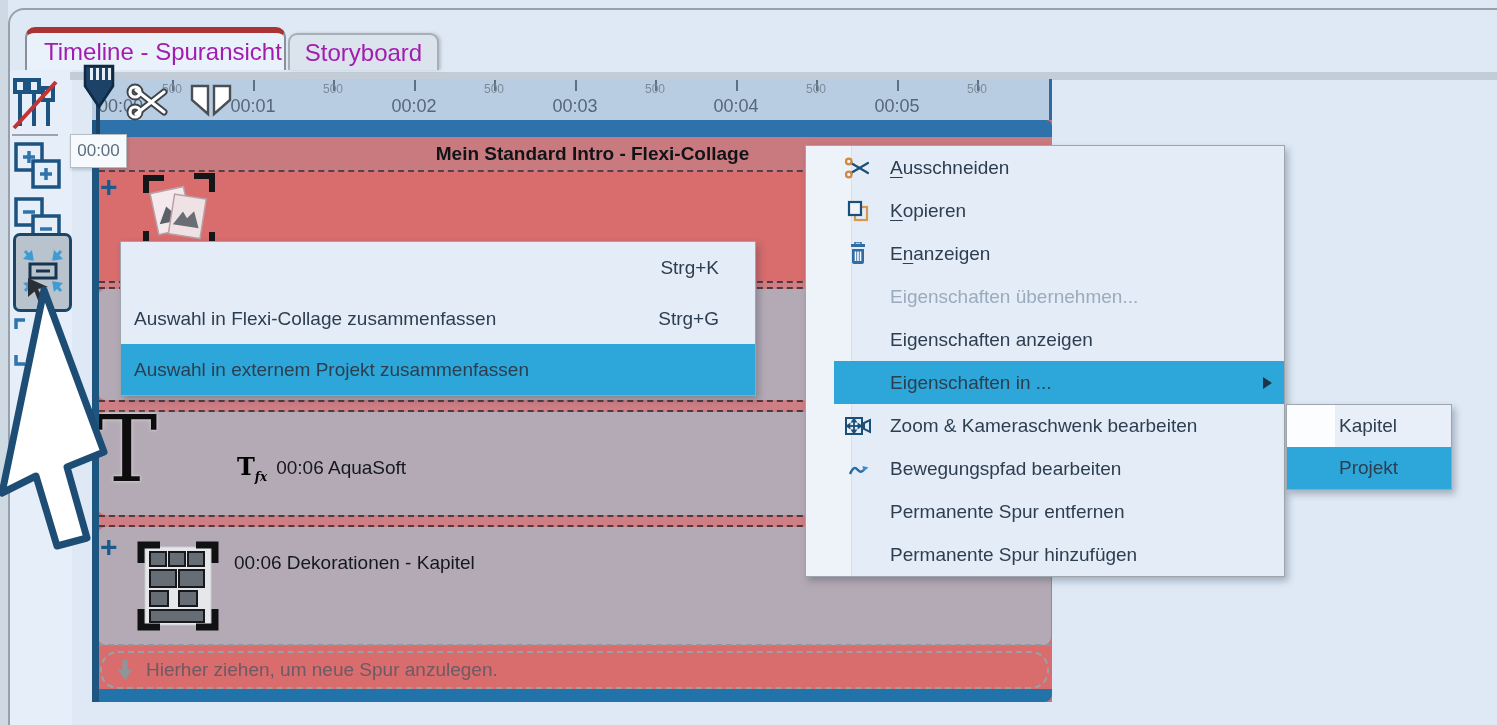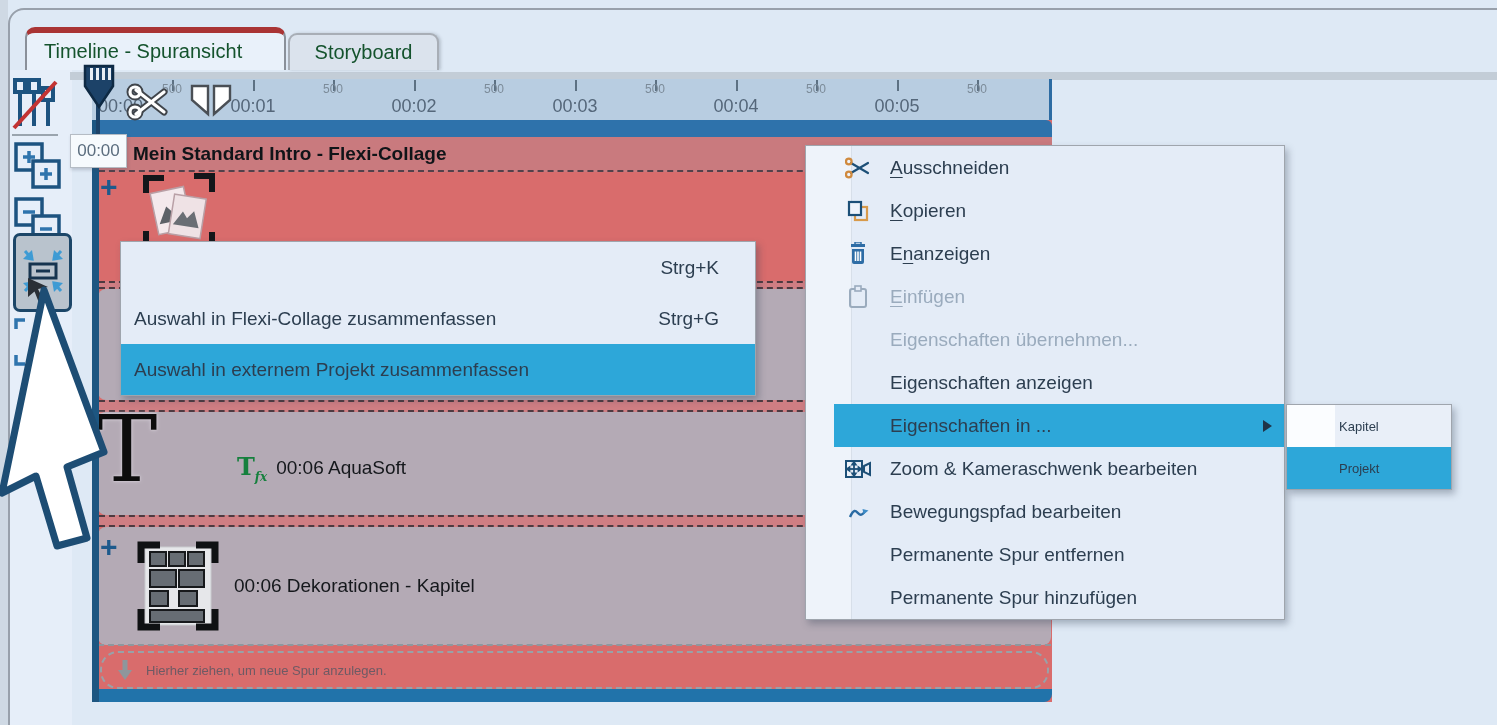--- a/index.html
+++ b/index.html
@@ -8,21 +8,21 @@
     background:#dee9f5;font-family:"Liberation Sans",sans-serif;color:#23313f;}
   .abs{position:absolute;}
 
   
   .frame{position:absolute;left:8px;top:8px;right:-30px;bottom:-30px;
     border:2px solid #98a0ab;border-radius:16px;pointer-events:none;}
   .edge-strip{position:absolute;left:0;top:0;width:8px;height:725px;background:#cfd9e4;}
   .toolbar-col{position:absolute;left:10px;top:70px;width:62px;height:655px;background:#e6eef9;}
 
   
-  .tab{position:absolute;display:flex;align-items:center;font-size:20px;color:#14532d;}
+  .tab{position:absolute;display:flex;align-items:center;font-size:24px;color:#a21caf;}
   .tab-active{left:25px;top:27px;width:261px;height:43px;background:#e9f1fa;
     border:2px solid #8a9099;border-bottom:none;border-top:6px solid #a93434;
     border-radius:10px 10px 0 0;padding-left:17px;z-index:3;}
   .tab-idle{left:288px;top:33px;width:151px;height:37px;background:#dbe3ed;
     border:2px solid #a8aeb6;border-bottom:none;border-radius:9px 9px 0 0;
     justify-content:center;z-index:2;box-shadow:2px 0 3px rgba(80,90,105,.25);}
 
   .top-strip{position:absolute;left:70px;top:72px;width:1427px;height:8px;background:#c3cdd7;}
 
   
@@ -34,33 +34,33 @@
   .half-label{position:absolute;top:3px;width:40px;text-align:center;
     font-size:12px;color:#7c8b99;}
 
   
   .container-bg{position:absolute;left:92px;top:120px;width:960px;height:582px;background:#d96c6c;}
   .bar-top{position:absolute;left:92px;top:120px;width:960px;height:17px;background:#2e72ab;border-radius:0 6px 0 0;}
   .bar-bottom{position:absolute;left:92px;top:689px;width:960px;height:13px;background:#2173aa;border-radius:0 0 8px 8px;}
   .border-left{position:absolute;left:92px;top:120px;width:7px;height:582px;background:#1d5681;}
   .track-header{position:absolute;left:99px;top:137px;width:953px;height:35px;background:#c97a7e;
     border-bottom:2px dashed #53414a;display:flex;align-items:center;padding-left:34px;
-    font-size:19px;font-weight:bold;color:#101418;}
+    font-size:19px;font-weight:bold;color:#101418;justify-content:center;}
   .sep{position:absolute;left:99px;width:953px;background:#cf7e83;
     border-top:2px dashed #4e3a40;border-bottom:2px dashed #4e3a40;}
   .gray-box{position:absolute;left:98px;width:953px;background:#b4aab5;border-radius:8px;}
   .item-label{font-size:19px;color:#15181c;}
   .plus-badge{position:absolute;font-size:30px;font-weight:900;color:#1d5a8c;line-height:1;}
   .drop-zone{position:absolute;left:100px;top:651px;width:949px;height:38px;
     border:2px dashed #99a1a8;border-radius:18px;display:flex;align-items:center;
-    padding-left:14px;font-size:13px;color:#6e5a64;}
+    padding-left:14px;font-size:19px;color:#6e5a64;}
   .drop-dash{position:absolute;left:98px;top:644px;width:953px;height:0;border-top:2px dashed #8f979e;}
   .t-glyph{position:absolute;left:96px;top:404px;font-family:"DejaVu Serif","Liberation Serif",serif;
     font-size:92px;line-height:1;color:#0d0d0d;text-shadow:0 0 4px #cfc8d2,0 0 2px #e6e0e8;}
-  .tfx{color:#15803d;font-family:"DejaVu Serif","Liberation Serif",serif;font-weight:bold;
+  .tfx{color:#000000;font-family:"DejaVu Serif","Liberation Serif",serif;font-weight:bold;
     font-size:24px;margin-right:9px;}
   .tfx sub{font-size:12px;font-style:italic;}
 
   
   .playhead-stem{position:absolute;left:96px;top:104px;width:4px;height:33px;background:#1c4268;z-index:5;}
   .tooltip{position:absolute;left:70px;top:134px;width:57px;height:34px;background:#f6fafd;
     border:1px solid #b5bcc4;display:flex;align-items:center;justify-content:center;
     font-size:17px;color:#5c6e7f;z-index:6;box-shadow:1px 2px 3px rgba(70,80,95,.25);}
 
   
@@ -81,21 +81,21 @@
     padding-left:56px;font-size:19px;color:#2c3e50;}
   .rmi .mi-icon{position:absolute;left:10px;top:50%;transform:translateY(-50%);width:28px;height:28px;
     display:flex;align-items:center;justify-content:center;}
   .hl{background:#2da7d9;}
   .disabled{color:#9aabbd;}
   .arrow-right{position:absolute;right:12px;top:50%;transform:translateY(-50%);
     width:0;height:0;border-left:9px solid #203448;border-top:6px solid transparent;
     border-bottom:6px solid transparent;}
   .submenu{left:1286px;top:404px;width:166px;z-index:8;}
   .smi{position:relative;display:flex;align-items:center;height:42px;
-    padding-left:52px;font-size:13px;color:#2c3e50;}
+    padding-left:52px;font-size:19px;color:#2c3e50;}
   .sgutter{position:absolute;left:0;top:0;width:48px;height:42px;background:#fbfdff;}
   u{text-decoration-thickness:1px;text-underline-offset:3px;}
 
   .cursor-layer{z-index:10;pointer-events:none;}
 </style>
 </head>
 <body>
 
 <div id="canvas">
 
@@ -208,21 +208,21 @@
         <rect x="43" y="51" width="18" height="15"></rect>
       <rect x="14" y="70" width="54" height="12"></rect>
     </g>
     <g stroke="#0f1113" stroke-width="7" fill="none">
       <path d="M5 23 V5 H24"></path>
         <path d="M60 5 H79 V23"></path>
       <path d="M5 69 V87 H24"></path>
         <path d="M60 87 H79 V69"></path>
     </g>
   </svg>
-  <div class="abs item-label" style="left:234px;top:575px">00:06 Dekorationen - Kapitel</div>
+  <div class="abs item-label" style="left:234px;top:552px">00:06 Dekorationen - Kapitel</div>
 
   <div class="drop-dash"></div>
   <div class="drop-zone">
     <svg width="18" height="24" viewBox="0 0 18 24" style="margin-right:12px">
       <line x1="9" y1="2" x2="9" y2="13" stroke="#8e969c" stroke-width="5"></line>
       <polygon points="2,12 16,12 9,22" fill="#8e969c"></polygon>
     </svg>
     <span>Hierher ziehen, um neue Spur anzulegen.</span>
   </div>
   <div class="bar-bottom"></div>
@@ -337,29 +337,20 @@
           <g stroke="#ffffff" stroke-width="1.6">
             <line x1="8.5" y1="9.5" x2="8.5" y2="19"></line>
               <line x1="11" y1="9.5" x2="11" y2="19"></line>
               <line x1="13.5" y1="9.5" x2="13.5" y2="19"></line>
           </g>
         </svg>
       </span>
       <span><span>E</span><u>n</u><span>anzeigen</span></span>
     </div>
     <div class="rmi disabled">
-      <span class="mi-icon">
-        <svg width="22" height="24" viewBox="0 0 22 24">
-          <rect x="3" y="4" width="16" height="18" rx="2" fill="none" stroke="#9aabbd" stroke-width="2"></rect>
-          <rect x="8" y="1" width="6" height="5" fill="#e4ecf7" stroke="#9aabbd" stroke-width="1.6"></rect>
-        </svg>
-      </span>
-      <span><span></span><u>E</u><span>infügen</span></span>
-    </div>
-    <div class="rmi disabled">
       <span><span>Eigenschaften übernehmen...</span></span>
     </div>
     <div class="rmi">
       <span><span>Eigenschaften anzeigen</span></span>
     </div>
     <div class="rmi hl">
       <span><span>Eigenschaften in ...</span></span>
       <span class="arrow-right"></span>
     </div>
     <div class="rmi">

